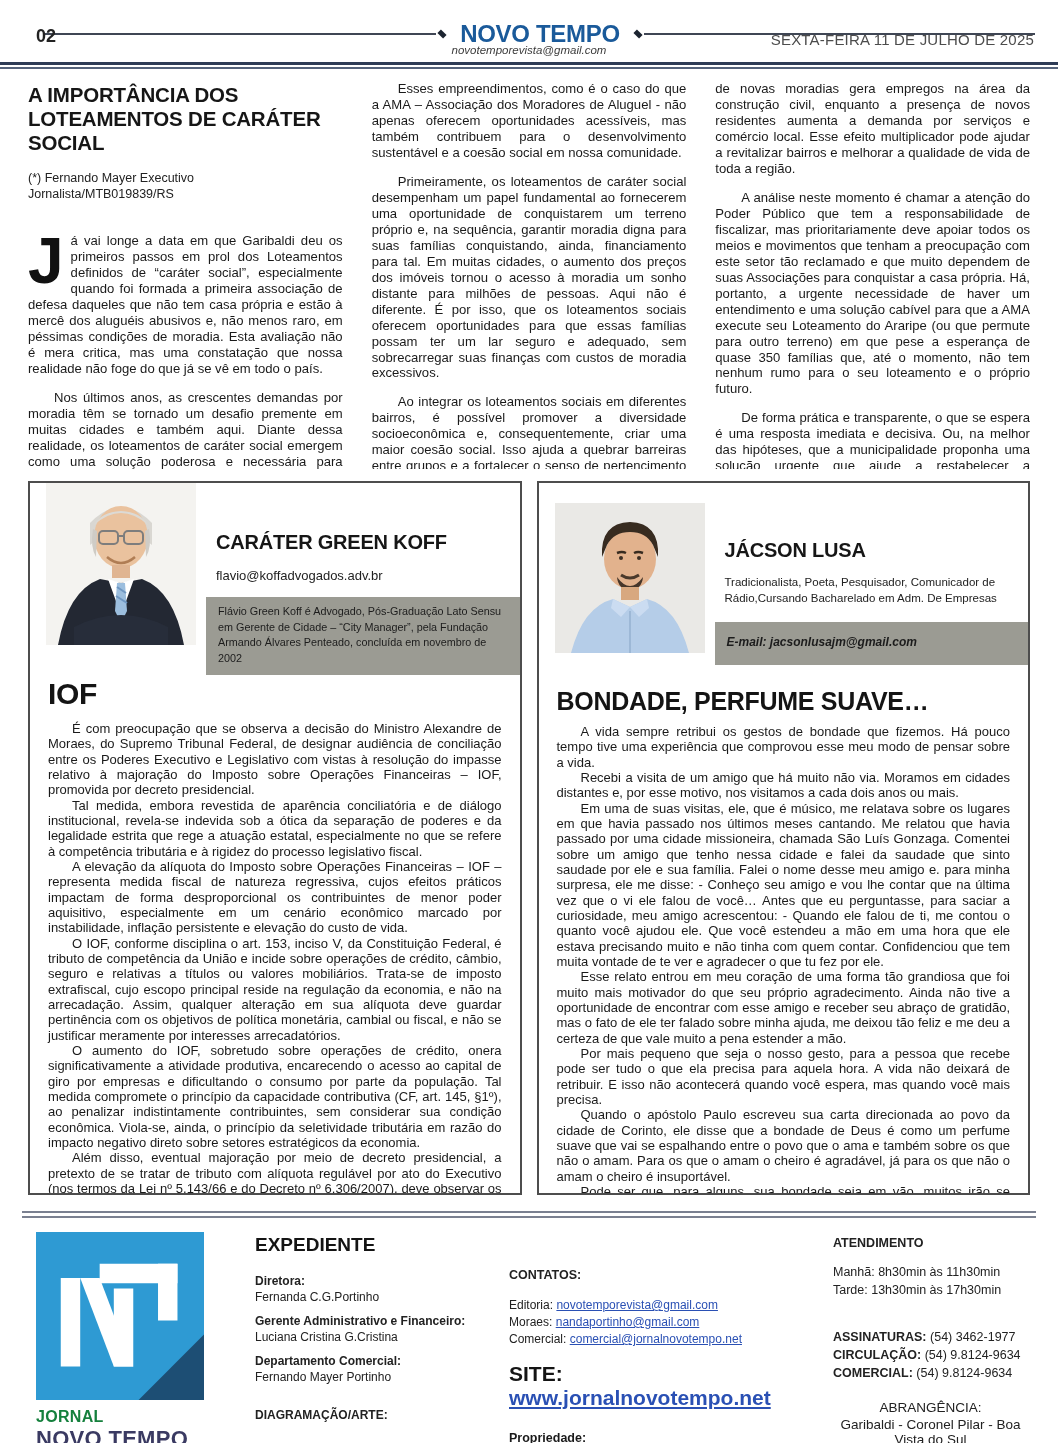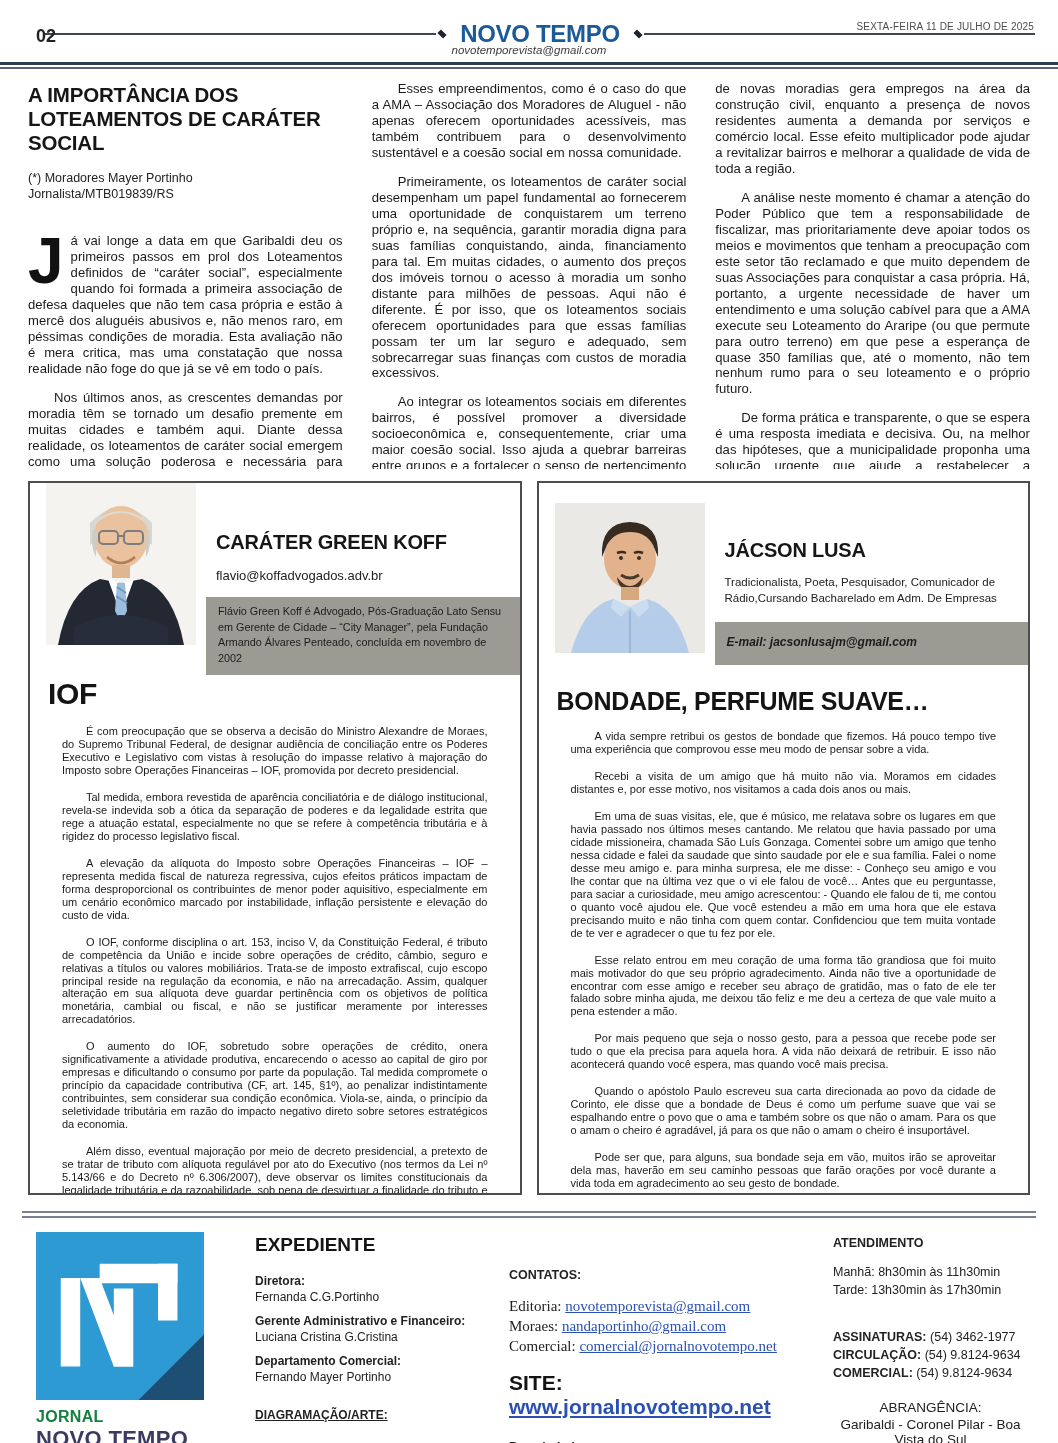--- a/index.html
+++ b/index.html
@@ -8,21 +8,21 @@
     font-family:"Liberation Sans", sans-serif;color:#1a1a1a;overflow:hidden;
   }
   
   .header{position:relative;height:62px;}
   .mastline{position:absolute;top:20px;left:45px;right:23px;display:flex;align-items:center;}
   .mastline .hl{flex:1;height:2px;background:#3f4654;}
   .mastline .dm{width:8px;height:8px;background:#1c2430;transform:rotate(45deg) scale(1,.62);margin:0 2px;}
   .masthead{font-size:24px;font-weight:bold;color:#1a5a9a;letter-spacing:-.3px;padding:0 12px;white-space:nowrap;}
   .mast-email{position:absolute;top:44px;left:0;right:0;text-align:center;font-style:italic;font-size:11.5px;color:#3c3c3c;}
   .page-num{position:absolute;left:36px;top:26px;font-size:18px;font-weight:bold;color:#222;}
-  .issue-date{position:absolute;right:24px;top:21px;font-size:10px;color:#4c4c4c;letter-spacing:.2px;}
+  .issue-date{position:absolute;right:24px;top:31px;font-size:15px;color:#4c4c4c;letter-spacing:.2px;}
   .double-rule{margin:0;border-top:3px solid #2e3b55;border-bottom:2px solid #55627a;height:2px;}
   
   .top-article{margin:12px 28px 8px;display:grid;grid-template-columns:1fr 1fr 1fr;gap:29px;height:388px;overflow:hidden;}
   .top-article h1{font-size:20.5px;line-height:1.18;font-weight:bold;letter-spacing:-.2px;margin:2px 0 14px;color:#161616;}
   .byline{font-size:12.5px;line-height:1.35;margin-bottom:30px;color:#222;}
   .top-article p{font-size:13.1px;line-height:1.22;text-align:justify;margin:0 0 13px;text-indent:26px;}
   .top-article p.first{text-indent:0;}
   .dropcap{float:left;font-size:64px;line-height:52px;font-weight:bold;padding:2px 7px 0 0;color:#111;}
   
   .boxes{display:flex;gap:15px;margin:12px 28px 0;}
@@ -33,36 +33,36 @@
   .p-name{margin-left:186px;padding-top:48px;font-size:20px;font-weight:bold;letter-spacing:-.2px;color:#161616;}
   .pbox.right .p-name{padding-top:56px;}
   .p-email{margin-left:186px;margin-top:14px;font-size:13px;color:#222;}
   .p-desc{margin-left:186px;margin-top:12px;font-size:11.5px;line-height:1.4;color:#222;padding-right:20px;}
   .p-bar{margin-left:176px;background:#9b9b93;color:#1c1c1c;padding:7px 12px 8px;font-size:10.8px;line-height:1.45;margin-top:14px;}
   .pbox.right .p-bar{font-size:12px;font-weight:bold;font-style:italic;padding:12px 12px 13px;margin-top:16px;}
   .box-article{padding:26px 18px 0;}
   .pbox.right .box-article{padding-top:36px;}
   .box-article h2{font-size:30px;font-weight:bold;letter-spacing:-.3px;margin:0 0 10px;color:#141414;}
   .pbox.right .box-article h2{font-size:25px;margin-bottom:8px;}
-  .box-article p{font-size:11px;line-height:1.18;text-align:justify;margin:14px;text-indent:24px;}
+  .box-article p{font-size:13px;line-height:1.18;text-align:justify;margin:0;text-indent:24px;}
   
   .footer{margin:16px 22px 0;}
   .f-rule{border-top:2px solid #7a8090;border-bottom:2px solid #7a8090;height:3px;}
   .footer-grid{display:grid;grid-template-columns:205px 240px 310px 1fr;gap:14px;padding:12px 2px 10px 14px;height:212px;}
   .logo-col{padding-top:2px;}
   .logo-col svg{display:block;}
   .logo-word1{font-size:16px;font-weight:bold;color:#15803d;margin-top:8px;letter-spacing:.3px;}
   .logo-word2{font-size:22px;font-weight:bold;color:#3a3a62;letter-spacing:.3px;}
   .exp-title{font-size:19px;font-weight:bold;margin:4px 0 18px;color:#141414;}
   .role{margin-bottom:9px;font-size:12px;line-height:1.3;color:#222;}
   .role b{display:block;}
-  .diagramacao{font-size:12px;font-weight:bold;margin-top:22px;color:#222;text-decoration:underline;}
+  .diagramacao{font-size:12px;font-weight:bold;margin-top:22px;color:#222;}
   .contact-col{padding-top:38px;}
   .c-title{font-size:12.5px;font-weight:bold;margin-bottom:16px;color:#222;}
-  .c-line{font-size:15px;margin-bottom:3px;color:#222;font-family:Liberation Serif, serif;}
+  .c-line{font-size:12px;margin-bottom:3px;color:#222;}
   a.blue{color:#2a50b4;text-decoration:underline;cursor:pointer;}
   .site-line{margin:16px 0 18px;font-size:21px;font-weight:bold;color:#141414;}
   .site-line a.blue{font-size:21px;}
   .prop b{font-size:12.5px;}
   .atend-col{padding-top:6px;padding-right:6px;}
   .a-title{font-size:12.5px;font-weight:bold;margin-bottom:14px;color:#222;}
   .a-hours div{font-size:12.5px;line-height:1.4;color:#222;}
   .phones{margin-top:30px;}
   .phones div{font-size:12.5px;line-height:1.42;color:#222;}
   .abr{margin-top:18px;text-align:center;}
@@ -85,21 +85,21 @@
     <div class="mast-email">novotemporevista@gmail.com</div>
     <div class="page-num">02</div>
     <div class="issue-date">SEXTA-FEIRA 11 DE JULHO DE 2025</div>
   </header>
   <div class="double-rule"></div>
 
   <section class="top-article">
     <div class="col">
       <h1>A IMPORTÂNCIA DOS LOTEAMENTOS DE CARÁTER SOCIAL</h1>
       <div class="byline">
-        <div>(*) Moradores Mayer Portinho</div>
+        <div>(*) Fernando Mayer Executivo</div>
         <div>Jornalista/MTB019839/RS</div>
       </div>
       <p class="first"><span class="dropcap">J</span><span>á vai longe a data em que Garibaldi deu os primeiros passos em prol dos Loteamentos definidos de “caráter social”, especialmente quando foi formada a primeira associação de defesa daqueles que não tem casa própria e estão à mercê dos aluguéis abusivos e, não menos raro, em péssimas condições de moradia. Esta avaliação não é mera critica, mas uma constatação que nossa realidade não foge do que já se vê em todo o país.</span></p>
       <p>Nos últimos anos, as crescentes demandas por moradia têm se tornado um desafio premente em muitas cidades e também aqui. Diante dessa realidade, os loteamentos de caráter social emergem como uma solução poderosa e necessária para enfrentar a crise habitacional e promover a equidade urbana.</p>
     </div>
     <div class="col">
       <p>Esses empreendimentos, como é o caso do que a AMA – Associação dos Moradores de Aluguel - não apenas oferecem oportunidades acessíveis, mas também contribuem para o desenvolvimento sustentável e a coesão social em nossa comunidade.</p>
       <p>Primeiramente, os loteamentos de caráter social desempenham um papel fundamental ao fornecerem uma oportunidade de conquistarem um terreno próprio e, na sequência, garantir moradia digna para suas famílias conquistando, ainda, financiamento para tal. Em muitas cidades, o aumento dos preços dos imóveis tornou o acesso à moradia um sonho distante para milhões de pessoas. Aqui não é diferente. É por isso, que os loteamentos sociais oferecem oportunidades para que essas famílias possam ter um lar seguro e adequado, sem sobrecarregar suas finanças com custos de moradia excessivos.</p>
       <p>Ao integrar os loteamentos sociais em diferentes bairros, é possível promover a diversidade socioeconômica e, consequentemente, criar uma maior coesão social. Isso ajuda a quebrar barreiras entre grupos e a fortalecer o senso de pertencimento a uma comunidade inclusiva. A construção</p>
     </div>

